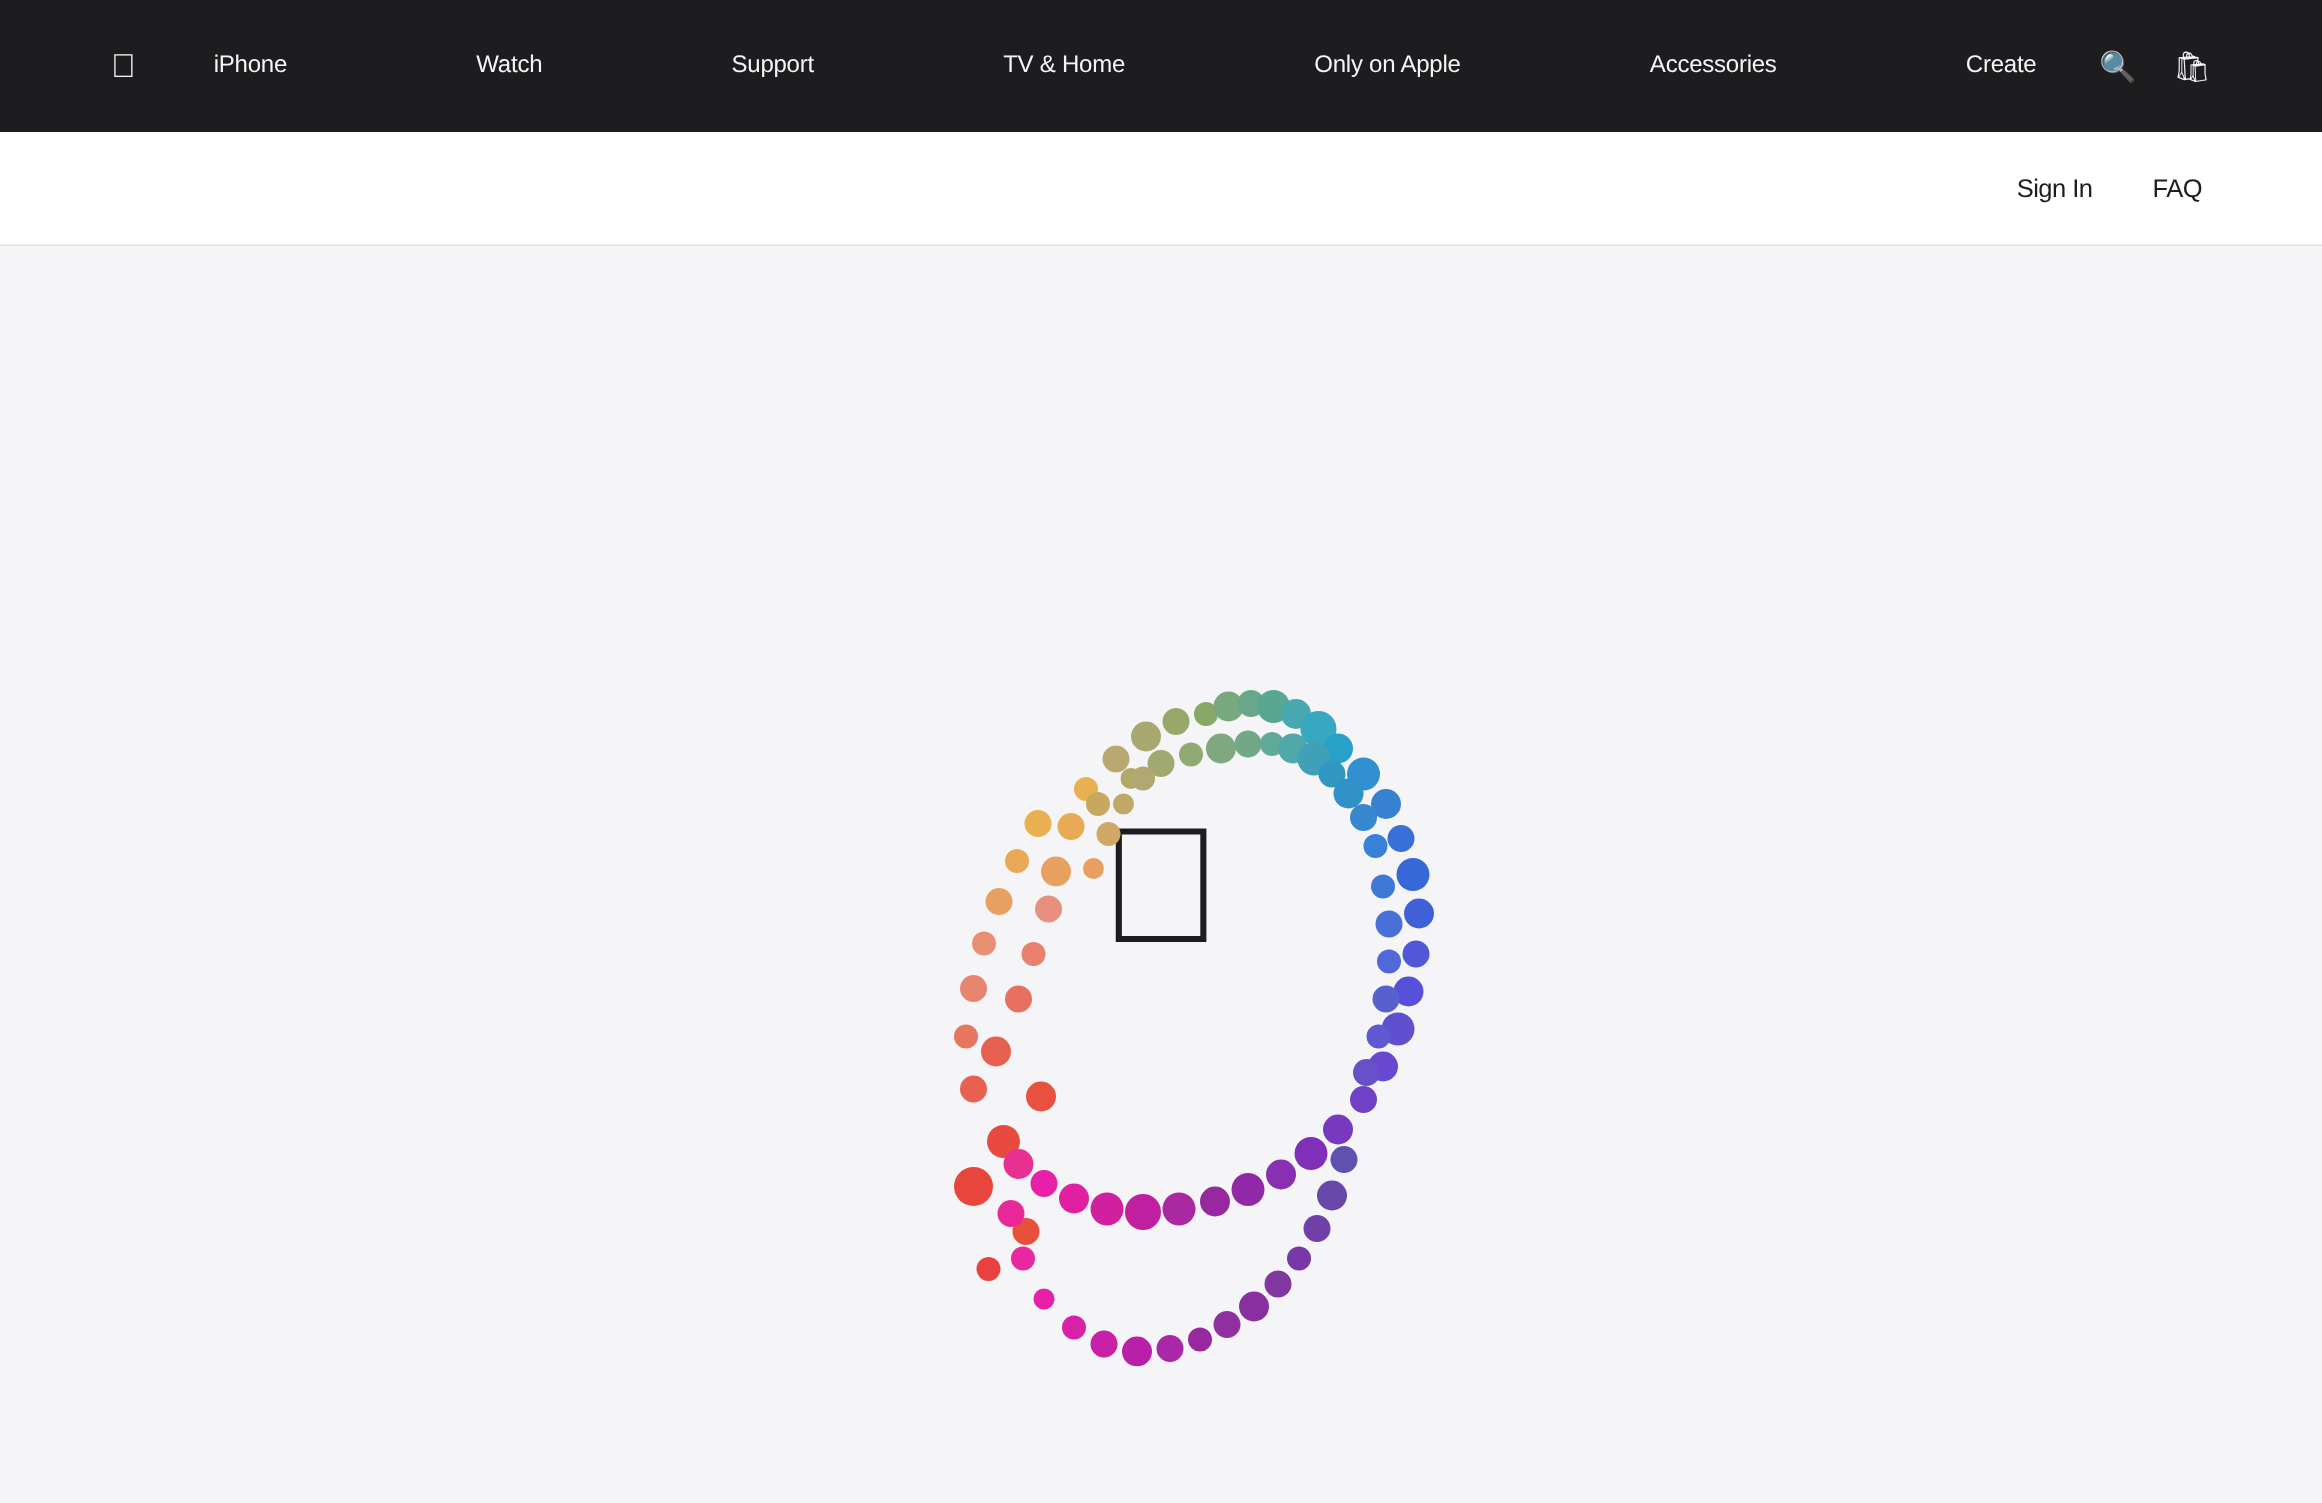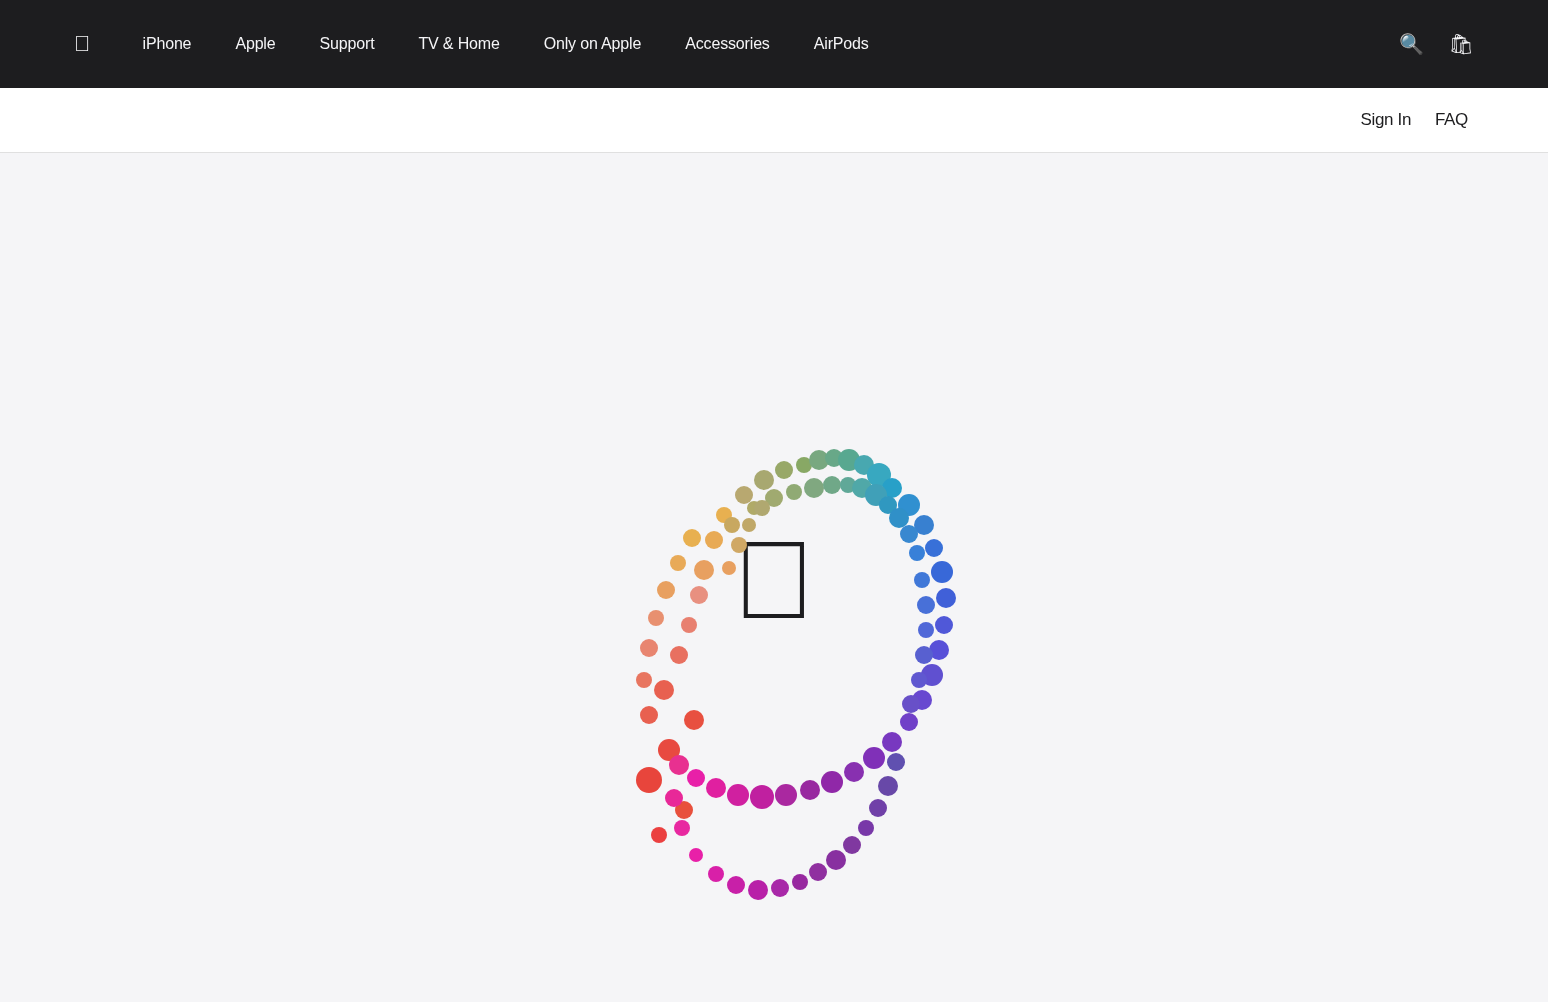--- a/index.html
+++ b/index.html
@@ -32,21 +32,21 @@
       font-size: 22px;
       margin-right: 30px;
       display: flex;
       align-items: center;
     }
     .nav-items {
       display: flex;
       align-items: center;
       gap: 0;
       flex: 1;
-      justify-content: flex-start;
+      justify-content: space-between;
     }
     .nav-item {
       color: #f5f5f7;
       font-size: 16px;
       font-weight: 400;
       padding: 0 22px;
       cursor: pointer;
       white-space: nowrap;
       letter-spacing: -0.01em;
     }
@@ -58,27 +58,27 @@
     }
     .nav-icon {
       color: #f5f5f7;
       font-size: 18px;
       cursor: pointer;
     }
 
     
     .subheader {
       background: #fff;
-      height: 65px;
+      height: 76px;
       display: flex;
       align-items: center;
       justify-content: flex-end;
       padding: 0 80px;
       border-bottom: 1px solid #e0e0e0;
-      gap: 24px;
+      gap: 40px;
     }
     .subheader-link {
       font-size: 17px;
       color: #1d1d1f;
       cursor: pointer;
       letter-spacing: -0.02em;
     }
     .subheader-btn {
       font-size: 17px;
       color: #1d1d1f;
@@ -118,26 +118,26 @@
     }
   </style>
 </head>
 <body>
 
 <nav>
   <div class="nav-inner">
     <span class="nav-logo"></span>
     <div class="nav-items">
       <span class="nav-item">iPhone</span>
-      <span class="nav-item">Apple</span>
+      <span class="nav-item">Watch</span>
       <span class="nav-item">Support</span>
       <span class="nav-item">TV &amp; Home</span>
       <span class="nav-item">Only on Apple</span>
       <span class="nav-item">Accessories</span>
-      <span class="nav-item">AirPods</span>
+      <span class="nav-item">Create</span>
     </div>
     <div class="nav-icons">
       <span class="nav-icon" style="font-size:20px;">🔍</span>
       <span class="nav-icon" style="font-size:20px;">🛍</span>
     </div>
   </div>
 </nav>
 
 <div class="subheader">
   <span class="subheader-link">Sign In</span>

